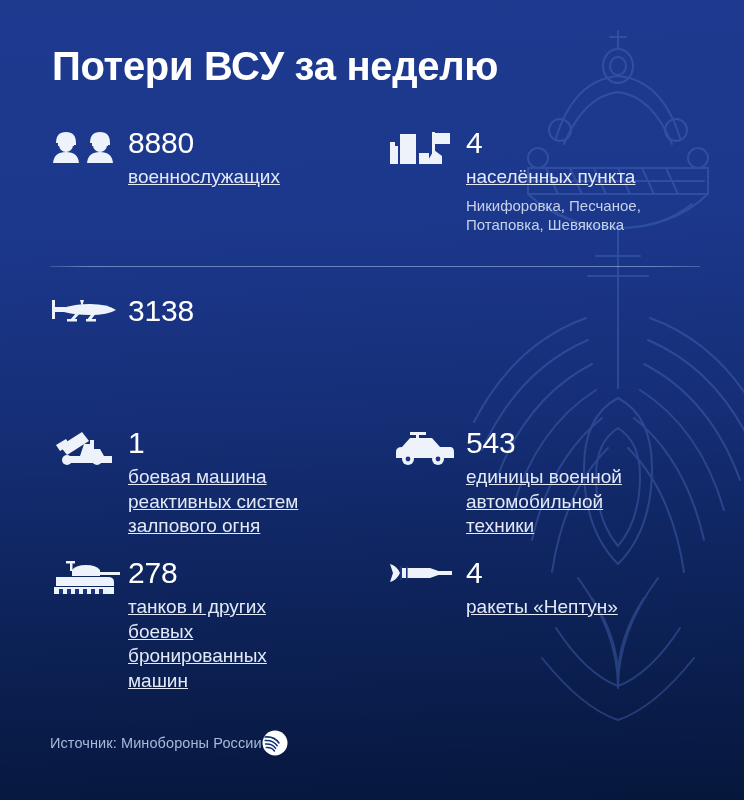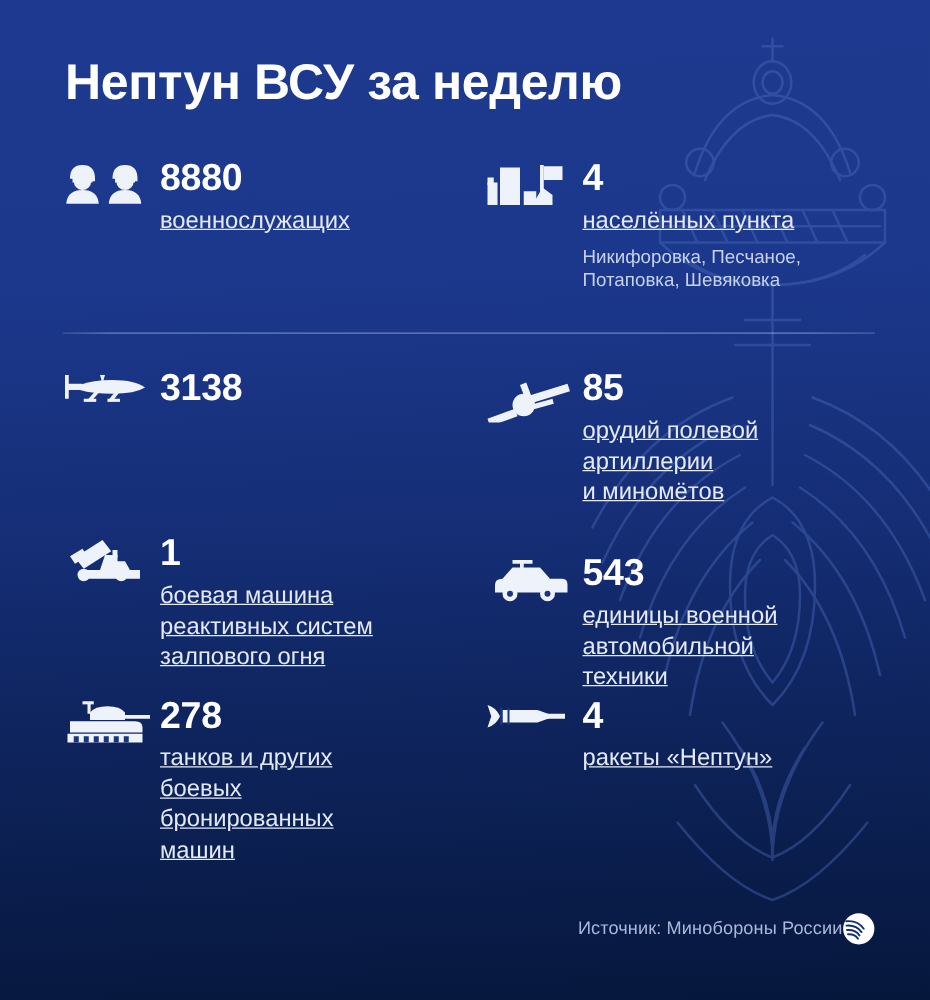--- a/index.html
+++ b/index.html
@@ -69,21 +69,21 @@
     min-width: 78px;
     display: flex;
     align-items: flex-start;
     justify-content: flex-start;
     padding-top: 2px;
   }
   .stat .icon-wrap svg { display: block; fill: #eef2fa; }
   .stat .text-wrap { padding-top: 0px; }
   .value {
     font-size: 30px;
-    font-weight: bold;
+    font-weight: normal;
     color: #ffffff;
     line-height: 1.0;
     letter-spacing: -0.2px;
   }
   .label {
     margin-top: 7px;
     font-size: 19px;
     color: #e3e9f7;
     line-height: 1.30;
     font-weight: normal;
@@ -95,33 +95,33 @@
     color: #c6d2ec;
     line-height: 1.32;
   }
 
   
   #stat-personnel   { left: 50px;  top: 128px; }
   #stat-settlements { left: 388px; top: 128px; }
   #stat-uav         { left: 50px;  top: 296px; }
   #stat-artillery   { left: 388px; top: 296px; }
   #stat-mlrs        { left: 50px;  top: 428px; }
-  #stat-vehicles    { left: 388px; top: 444px; }
+  #stat-vehicles    { left: 388px; top: 428px; }
   #stat-tanks       { left: 50px;  top: 558px; }
   #stat-missiles    { left: 388px; top: 558px; }
 
   
   .footer {
     position: absolute;
     left: 50px;
     right: 44px;
     bottom: 44px;
     display: flex;
     align-items: center;
-    justify-content: flex-end;
+    justify-content: flex-start;
   }
   .source {
     font-size: 14.5px;
     color: #aab9da;
     letter-spacing: 0.1px;
   }
   .brand {
     display: flex;
     align-items: center;
     gap: 9px;
@@ -185,21 +185,21 @@
         <path d="M156 580 q26 40 26 80 M208 580 q-26 40 -26 80"></path>
 
         <path d="M120 610 q30 46 62 58 q32 -12 62 -58"></path>
         <path d="M106 640 q40 50 76 62 q36 -12 76 -62"></path>
       </g>
     </svg>
   </div>
 
   <div class="content">
 
-    <div class="title">Нептун ВСУ за неделю</div>
+    <div class="title">Потери ВСУ за неделю</div>
 
     <div class="divider"></div>
 
     <div class="stat" id="stat-personnel">
       <div class="icon-wrap">
         <svg width="66" height="34" viewBox="0 0 66 34">
           <g>
             <path d="M6 13 q0-11 10-11 q10 0 10 11 v2 h-3 a7 7 0 0 1 -14 0 v-2 z"></path>
             <rect x="8" y="12" width="16" height="4"></rect>
             <path d="M16 22 q-12 0 -13 11 h26 q-1 -11 -13 -11 z"></path>
@@ -250,39 +250,20 @@
             <rect x="17" y="21" width="10" height="2.5"></rect>
             <rect x="36" y="21" width="10" height="2.5"></rect>
           </g>
         </svg>
       </div>
       <div class="text-wrap">
         <div class="value">3138</div>
       </div>
     </div>
 
-    <div class="stat" id="stat-artillery">
-      <div class="icon-wrap">
-        <svg width="72" height="40" viewBox="0 0 72 40">
-          <g>
-            <path d="M24 22 l42 -13 l2 6 l-42 13 z"></path>
-            <path d="M28 10 l5 -2 l6 16 l-5 2 z"></path>
-            <circle cx="31" cy="26" r="9"></circle>
-            <path d="M24 29 l-22 8 l2 6 l22 -8 z"></path>
-            <path d="M36 26 l18 -5 l1 4 l-18 5 z"></path>
-          </g>
-        </svg>
-      </div>
-      <div class="text-wrap">
-        <div class="value">85</div>
-        <div class="label" style="white-space: pre-line;">орудий полевой
-артиллерии
-и миномётов</div>
-      </div>
-    </div>
 
     <div class="stat" id="stat-mlrs">
       <div class="icon-wrap">
         <svg width="68" height="36" viewBox="0 0 68 36">
           <g>
             <path d="M10 16 l22 -14 l7 9 l-22 14 z"></path>
             <path d="M6 15 l10 -6 l4 6 l-10 6 z"></path>
             <path d="M34 14 h10 v5 h6 l4 7 h8 v7 h-46 v-7 h14 z"></path>
             <circle cx="17" cy="30" r="5"></circle>
             <circle cx="47" cy="30" r="5"></circle>

